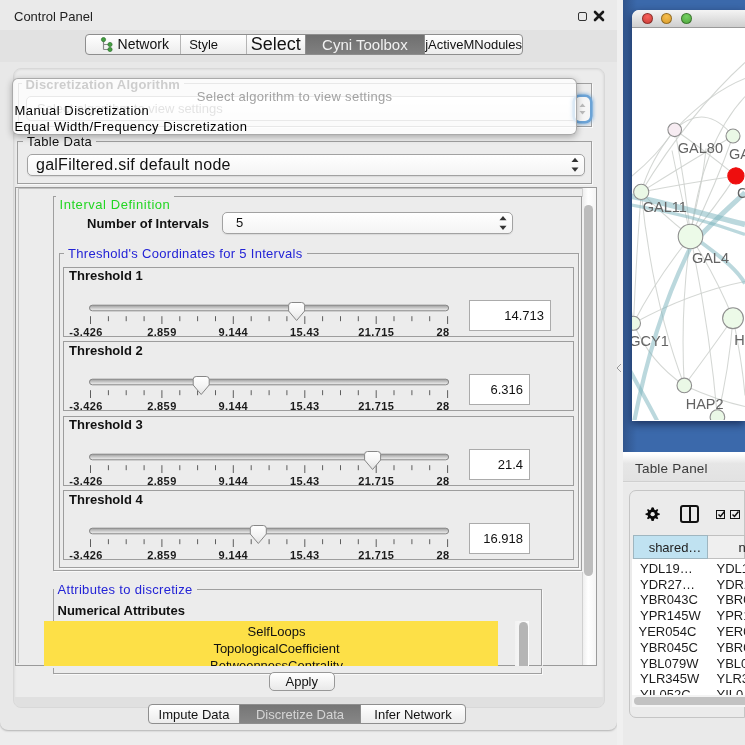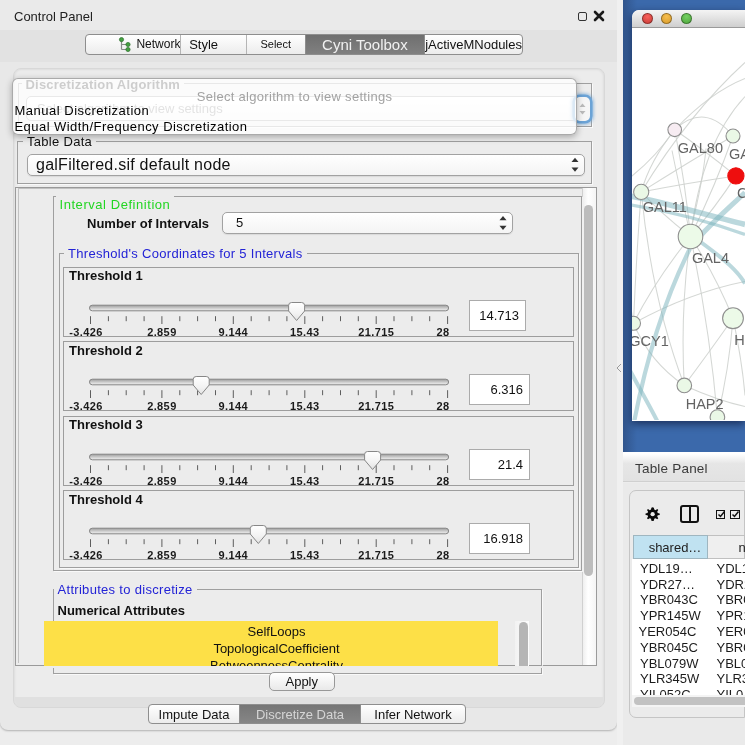--- a/index.html
+++ b/index.html
@@ -7,28 +7,28 @@
 <div class="abs" style="left:0;top:0;width:617px;height:730px;background:#e8e8e8;border-radius:0 0 8px 8px;box-shadow:0 1px 2px rgba(0,0,0,0.25);">
     <div class="abs" style="left:0;top:0;width:617px;height:30px;background:#eaeaea;"></div>
     <div class="abs" style="left:14px;top:9px;font-size:13px;color:#222;">Control Panel</div>
     <div class="abs" style="left:577.5px;top:11.5px;width:9px;height:9px;border:1.6px solid #333;border-radius:2px;"></div>
     <svg class="abs" style="left:593px;top:10px;" width="12" height="12" viewBox="0 0 12 12">
       <path d="M2,2 L10,10 M10,2 L2,10" stroke="#1a1a1a" stroke-width="2.6" stroke-linecap="round"></path>
     </svg>
     <div class="abs" style="left:0;top:30px;width:617px;height:32px;background:#e2e2e2;"></div>
     <div class="abs" style="left:13px;top:68px;width:592px;height:640px;background:#ececec;border:1px solid #d8d8d8;border-radius:8px;box-shadow:inset 0 0 3px rgba(0,0,0,0.12);"></div>
     <div class="abs" style="left:85px;top:33.5px;width:438px;height:21px;border:1px solid #8e8e8e;border-radius:4px;background:linear-gradient(#ffffff,#ececec);overflow:hidden;display:flex;">
-      <div style="width:98px;display:flex;align-items:center;justify-content:flex-end;font-size:12px;color:#111;"><svg width="14" height="16" viewBox="0 0 14 16" style="margin-right:4px;margin-left:2px;">
+      <div style="width:98px;display:flex;align-items:center;justify-content:center;font-size:14px;color:#111;"><svg width="14" height="16" viewBox="0 0 14 16" style="margin-right:4px;margin-left:2px;">
           <path d="M3.5,5 L3.5,13.5 M3.5,8.5 L9.5,8.5 M3.5,13.5 L9.5,13.5" stroke="#8a8a8a" stroke-width="1.2" fill="none"></path>
           <circle cx="3.5" cy="3.6" r="2.1" fill="#44a041" stroke="#2c6e2c" stroke-width="0.7"></circle>
           <circle cx="10" cy="8.5" r="2.1" fill="#44a041" stroke="#2c6e2c" stroke-width="0.7"></circle>
           <circle cx="10" cy="13.5" r="2.1" fill="#44a041" stroke="#2c6e2c" stroke-width="0.7"></circle>
         </svg>Network</div>
       <div style="width:47px;border-left:1px solid #b5b5b5;display:flex;align-items:center;justify-content:center;font-size:13px;color:#111;">Style</div>
-      <div style="width:61px;border-left:1px solid #b5b5b5;display:flex;align-items:center;justify-content:center;font-size:11px;color:#111;margin-left:20px;">Select</div>
+      <div style="width:61px;border-left:1px solid #b5b5b5;display:flex;align-items:center;justify-content:center;font-size:18px;color:#111;margin-left:20px;">Select</div>
       <div style="width:124px;border-left:1px solid #8e8e8e;background:linear-gradient(#6f6f6f,#808080);display:flex;align-items:center;justify-content:center;font-size:15px;color:#f0f0f0;">Cyni Toolbox</div>
       <div style="flex:1;border-left:1px solid #8e8e8e;display:flex;align-items:center;justify-content:center;font-size:13px;color:#111;">jActiveMNodules</div>
     </div>
     <div style="position:absolute;left:18px;top:83px;width:574px;height:44px;border:1px solid #9f9f9f;box-shadow:inset 0 0 0 0 #fff, 1px 1px 0 rgba(255,255,255,0.7);box-sizing:border-box;"></div>
     <div style="position:absolute;left:21.5px;top:77.5px;background:#ececec;padding:0 4px;font-size:13px;font-weight:bold;letter-spacing:0.2px;color:#2e2e2e;line-height:13px;">Discretization Algorithm</div>
     <div class="abs" style="left:26px;top:96px;width:560px;height:25px;border:1px solid #a2a2a2;border-radius:5px;background:linear-gradient(#ffffff,#f4f4f4);font-size:13px;color:#888;line-height:23px;padding-left:10px;">Select algorithm to view settings</div>
     <div class="abs" style="left:574.5px;top:96.5px;width:15px;height:24px;border-radius:5px;background:#f6f6f6;box-shadow:0 0 0 2.6px #6ba3d6, 0 0 3px 4px rgba(107,163,214,0.55);z-index:10;"><svg width="15" height="24">
         <path d="M4.5,10 L7.5,6.5 L10.5,10 Z" fill="#bbb"></path>
         <path d="M4.5,14 L7.5,17.5 L10.5,14 Z" fill="#bbb"></path>
       </svg></div>
@@ -95,21 +95,21 @@
         <line x1="365.7" y1="48.2" x2="365.7" y2="53.2" stroke="#5d5d5d" stroke-width="1"></line>
         <line x1="383.6" y1="48.2" x2="383.6" y2="56.0" stroke="#5d5d5d" stroke-width="1"></line>
         <path d="M227.6,34.5 h10 a3,3 0 0 1 3,3 v5.5 l-8,9.5 l-8,-9.5 v-5.5 a3,3 0 0 1 3,-3 z" fill="url(#thm)" stroke="#878787" stroke-width="1"></path>
       </svg>
       <div style="position:absolute;left:-8.0px;top:58px;width:60px;text-align:center;font-size:11px;font-weight:bold;letter-spacing:0.4px;color:#1a1a1a;">-3.426</div>
       <div style="position:absolute;left:67.9px;top:58px;width:60px;text-align:center;font-size:11px;font-weight:bold;letter-spacing:0.4px;color:#1a1a1a;">2.859</div>
       <div style="position:absolute;left:139.3px;top:58px;width:60px;text-align:center;font-size:11px;font-weight:bold;letter-spacing:0.4px;color:#1a1a1a;">9.144</div>
       <div style="position:absolute;left:210.8px;top:58px;width:60px;text-align:center;font-size:11px;font-weight:bold;letter-spacing:0.4px;color:#1a1a1a;">15.43</div>
       <div style="position:absolute;left:282.2px;top:58px;width:60px;text-align:center;font-size:11px;font-weight:bold;letter-spacing:0.4px;color:#1a1a1a;">21.715</div>
       <div style="position:absolute;left:349.1px;top:58px;width:60px;text-align:center;font-size:11px;font-weight:bold;letter-spacing:0.4px;color:#1a1a1a;">28</div>
-      <div style="position:absolute;left:405px;top:32px;width:57px;height:31px;background:#fff;border:1px solid #ababab;box-sizing:border-box;font-size:13px;color:#111;text-align:right;line-height:29px;padding-right:6px;">14.713</div>
+      <div style="position:absolute;left:405px;top:32px;width:82px;height:31px;background:#fff;border:1px solid #ababab;box-sizing:border-box;font-size:13px;color:#111;text-align:right;line-height:29px;padding-right:6px;">14.713</div>
     </div>
     <div style="position:absolute;left:63px;top:341.3px;width:511px;height:70px;border:1px solid #9d9d9d;box-sizing:border-box;background:#ececec;">
       <div style="position:absolute;left:5px;top:0.5px;font-weight:bold;font-size:13px;color:#111;">Threshold 2</div>
       <svg width="511" height="70" style="position:absolute;left:0;top:0" viewBox="0 0 511 70">
         <defs>
           <linearGradient id="trk" x1="0" y1="0" x2="0" y2="1">
             <stop offset="0" stop-color="#9c9c9c"></stop>
             <stop offset="0.55" stop-color="#cfcfcf"></stop>
             <stop offset="1" stop-color="#f2f2f2"></stop>
           </linearGradient>

